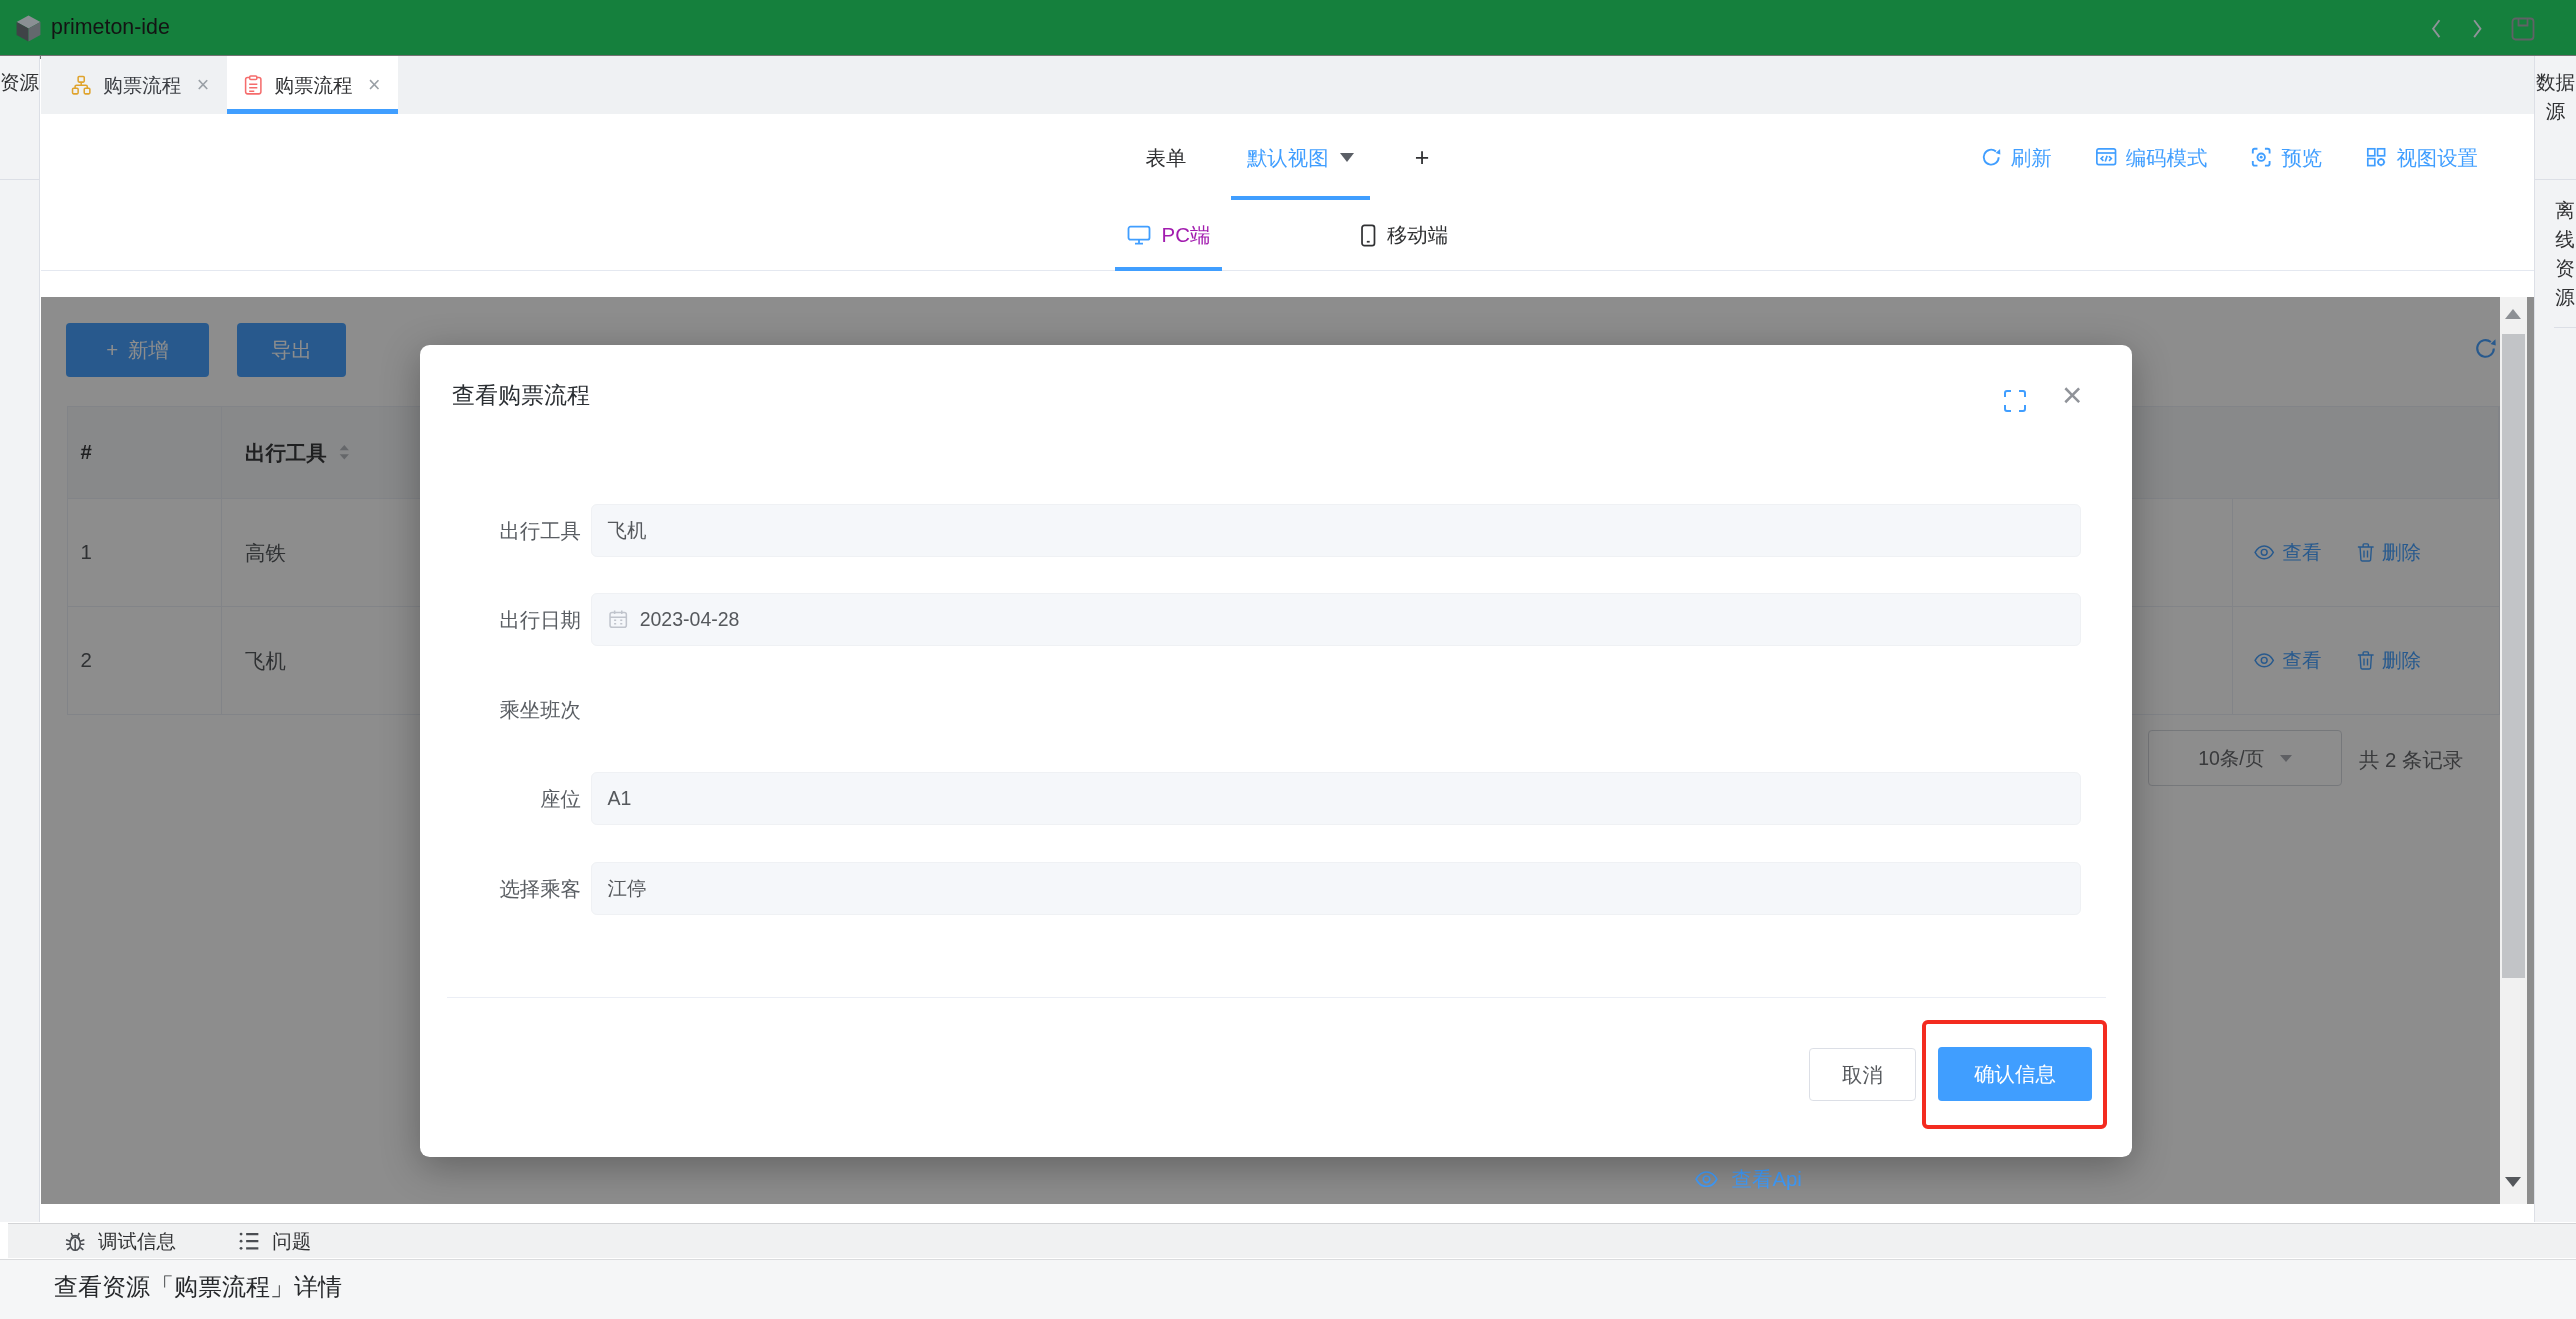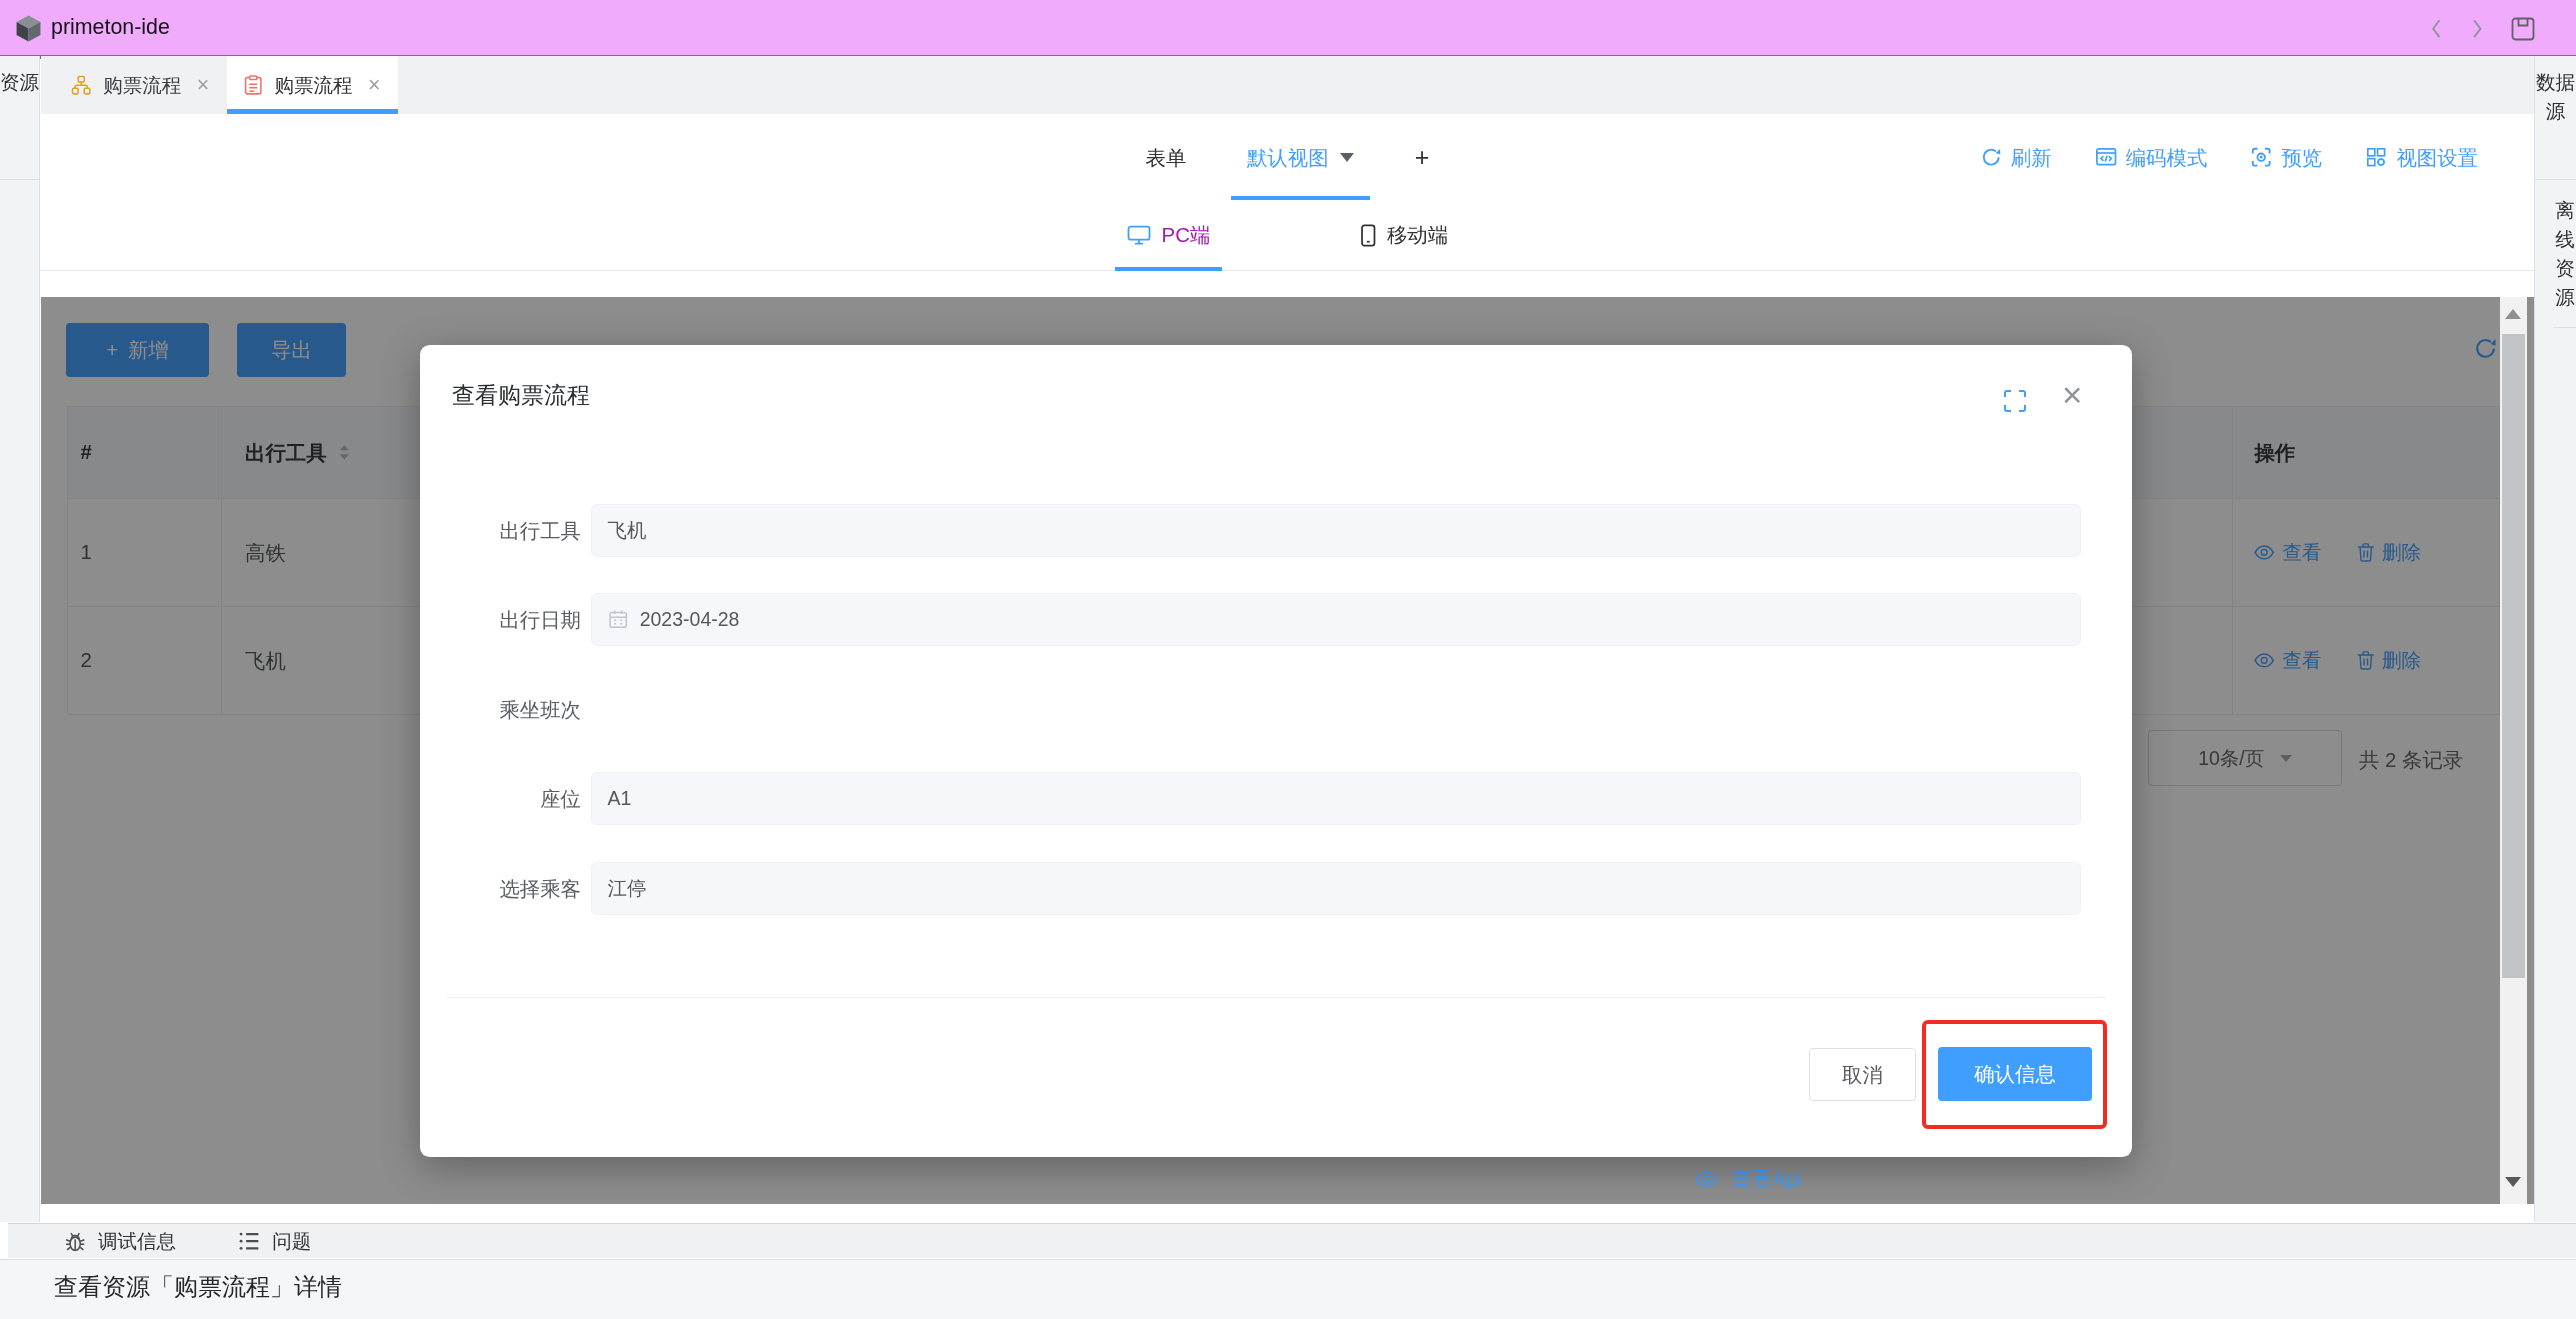--- a/index.html
+++ b/index.html
@@ -1,21 +1,21 @@
 <!DOCTYPE html>
 <html><head>
 <meta charset="utf-8">
 <style>
   html,body{margin:0;padding:0;background:#fff;}
   #app{position:relative;width:2576px;height:1319px;background:#fff;overflow:hidden;
        font-family:"Liberation Sans","DejaVu Sans",sans-serif;color:#303133;}
   svg{display:block;}
 
   
-  .hdr{position:absolute;left:0;top:0;width:2576px;height:55px;background:#f0abfc;border-bottom:4px solid #737373;}
+  .hdr{position:absolute;left:0;top:0;width:2576px;height:55px;background:#15803d;border-bottom:4px solid #737373;}
   .logo{position:absolute;left:12.6px;top:12.6px;}
   .hdr-title{position:absolute;left:51px;top:14.6px;font-size:21.4px;color:#141414;}
   .nav-back{position:absolute;left:2430px;top:17.5px;}
   .nav-fwd{position:absolute;left:2471px;top:17.5px;}
   .save-ic{position:absolute;left:2510px;top:15.6px;}
 
   
   .lrail{position:absolute;left:0;top:56px;width:40px;height:1166px;background:#f2f3f5;border-right:1px solid #dcdfe6;box-sizing:border-box;}
   .rrail{position:absolute;left:2534px;top:56px;width:42px;height:1166px;background:#f2f3f5;border-left:1px solid #dcdfe6;box-sizing:border-box;}
   .rail-sect{box-sizing:border-box;border-bottom:1px solid #dcdfe6;padding-top:11.7px;}
@@ -254,23 +254,20 @@
         <div class="c1">
             <span>#</span>
           </div>
         <div class="c2">
           <span>出行工具</span>
           <svg width="12.6" height="16.5" viewBox="0 0 12 16" fill="#b4b8be">
             <path d="M6 1 L10.5 6 H1.5 Z"></path>
               <path d="M6 15 L10.5 10 H1.5 Z"></path>
           </svg>
         </div>
-        <div class="c3">
-            <span>操作</span>
-          </div>
       </div>
       <div class="trow tdata">
         <div class="c1">
             <span>1</span>
           </div>
         <div class="c2">
             <span>高铁</span>
           </div>
         <div class="c3">
           <span class="act-link">

